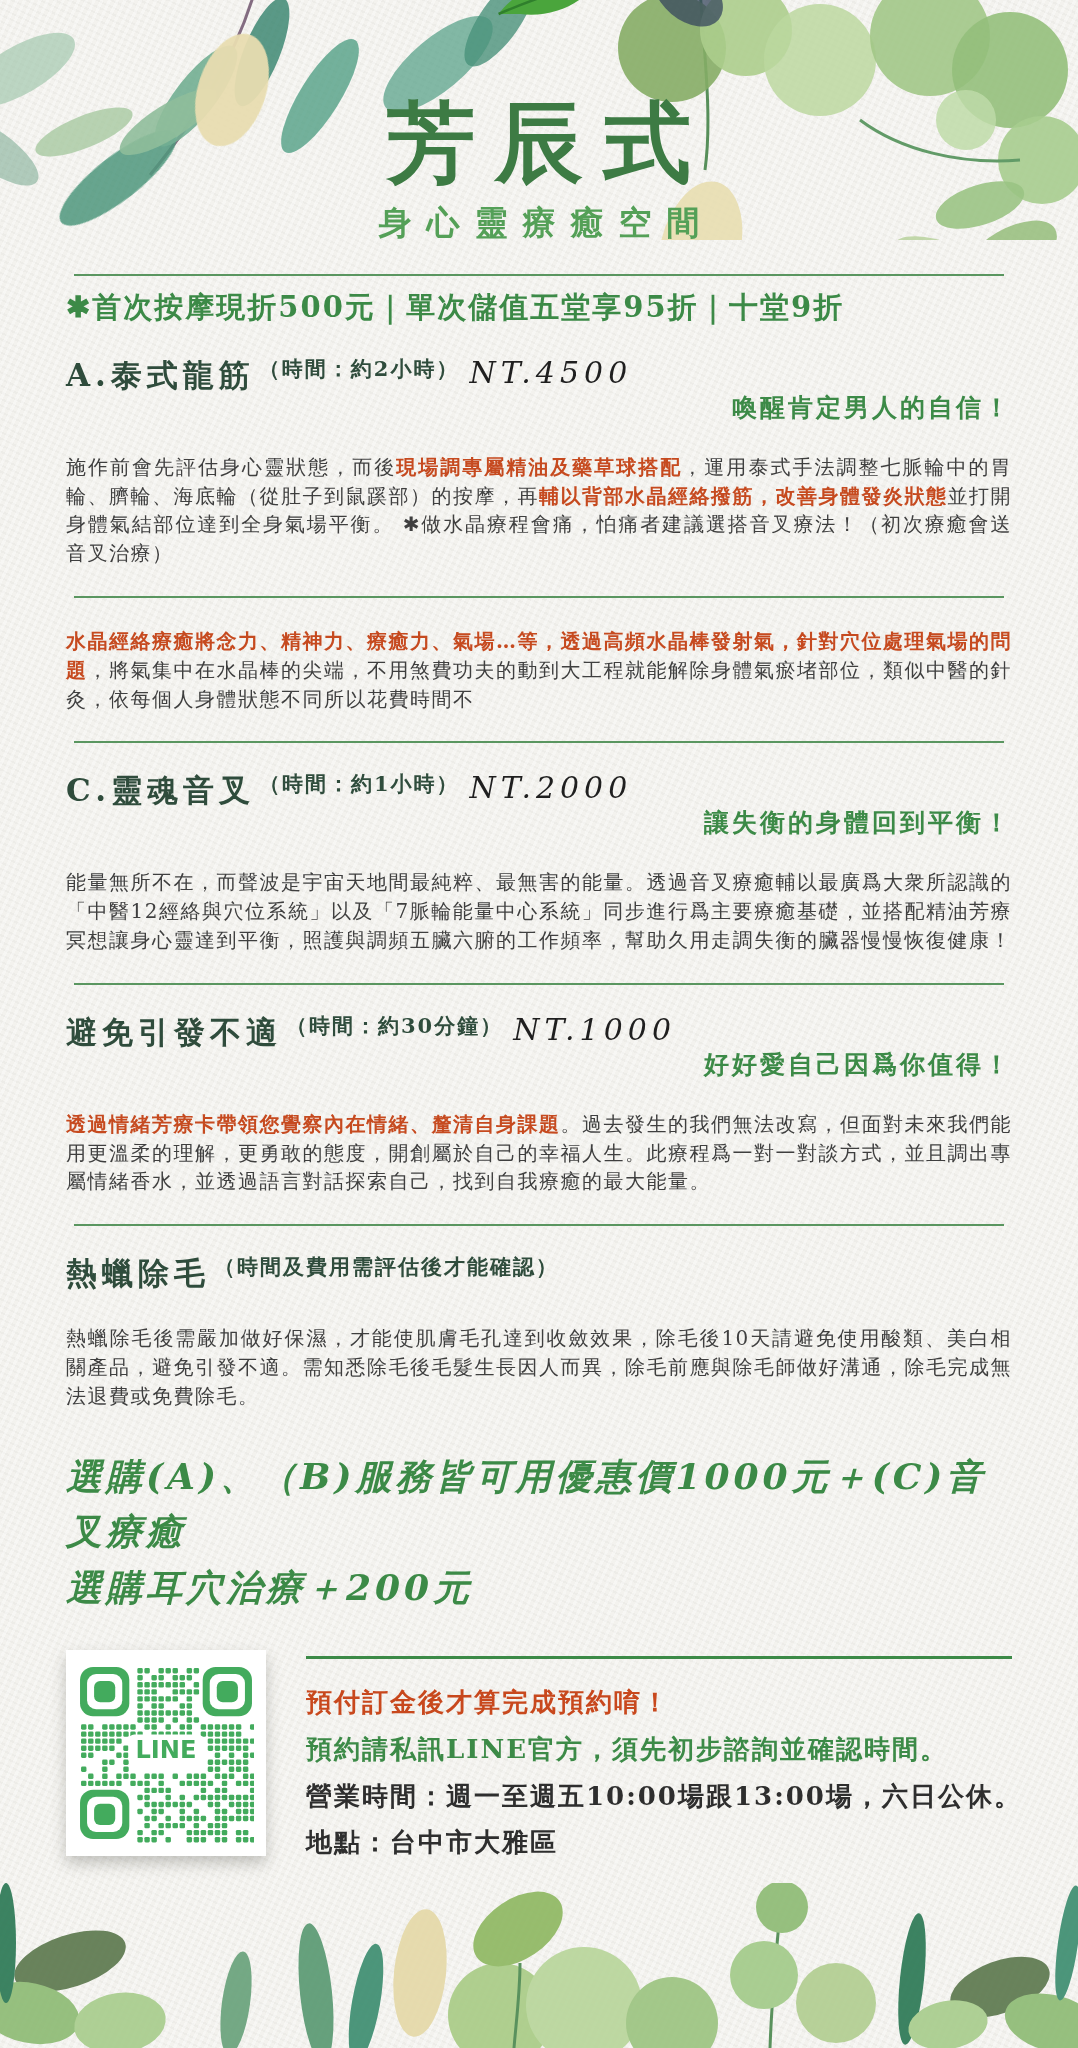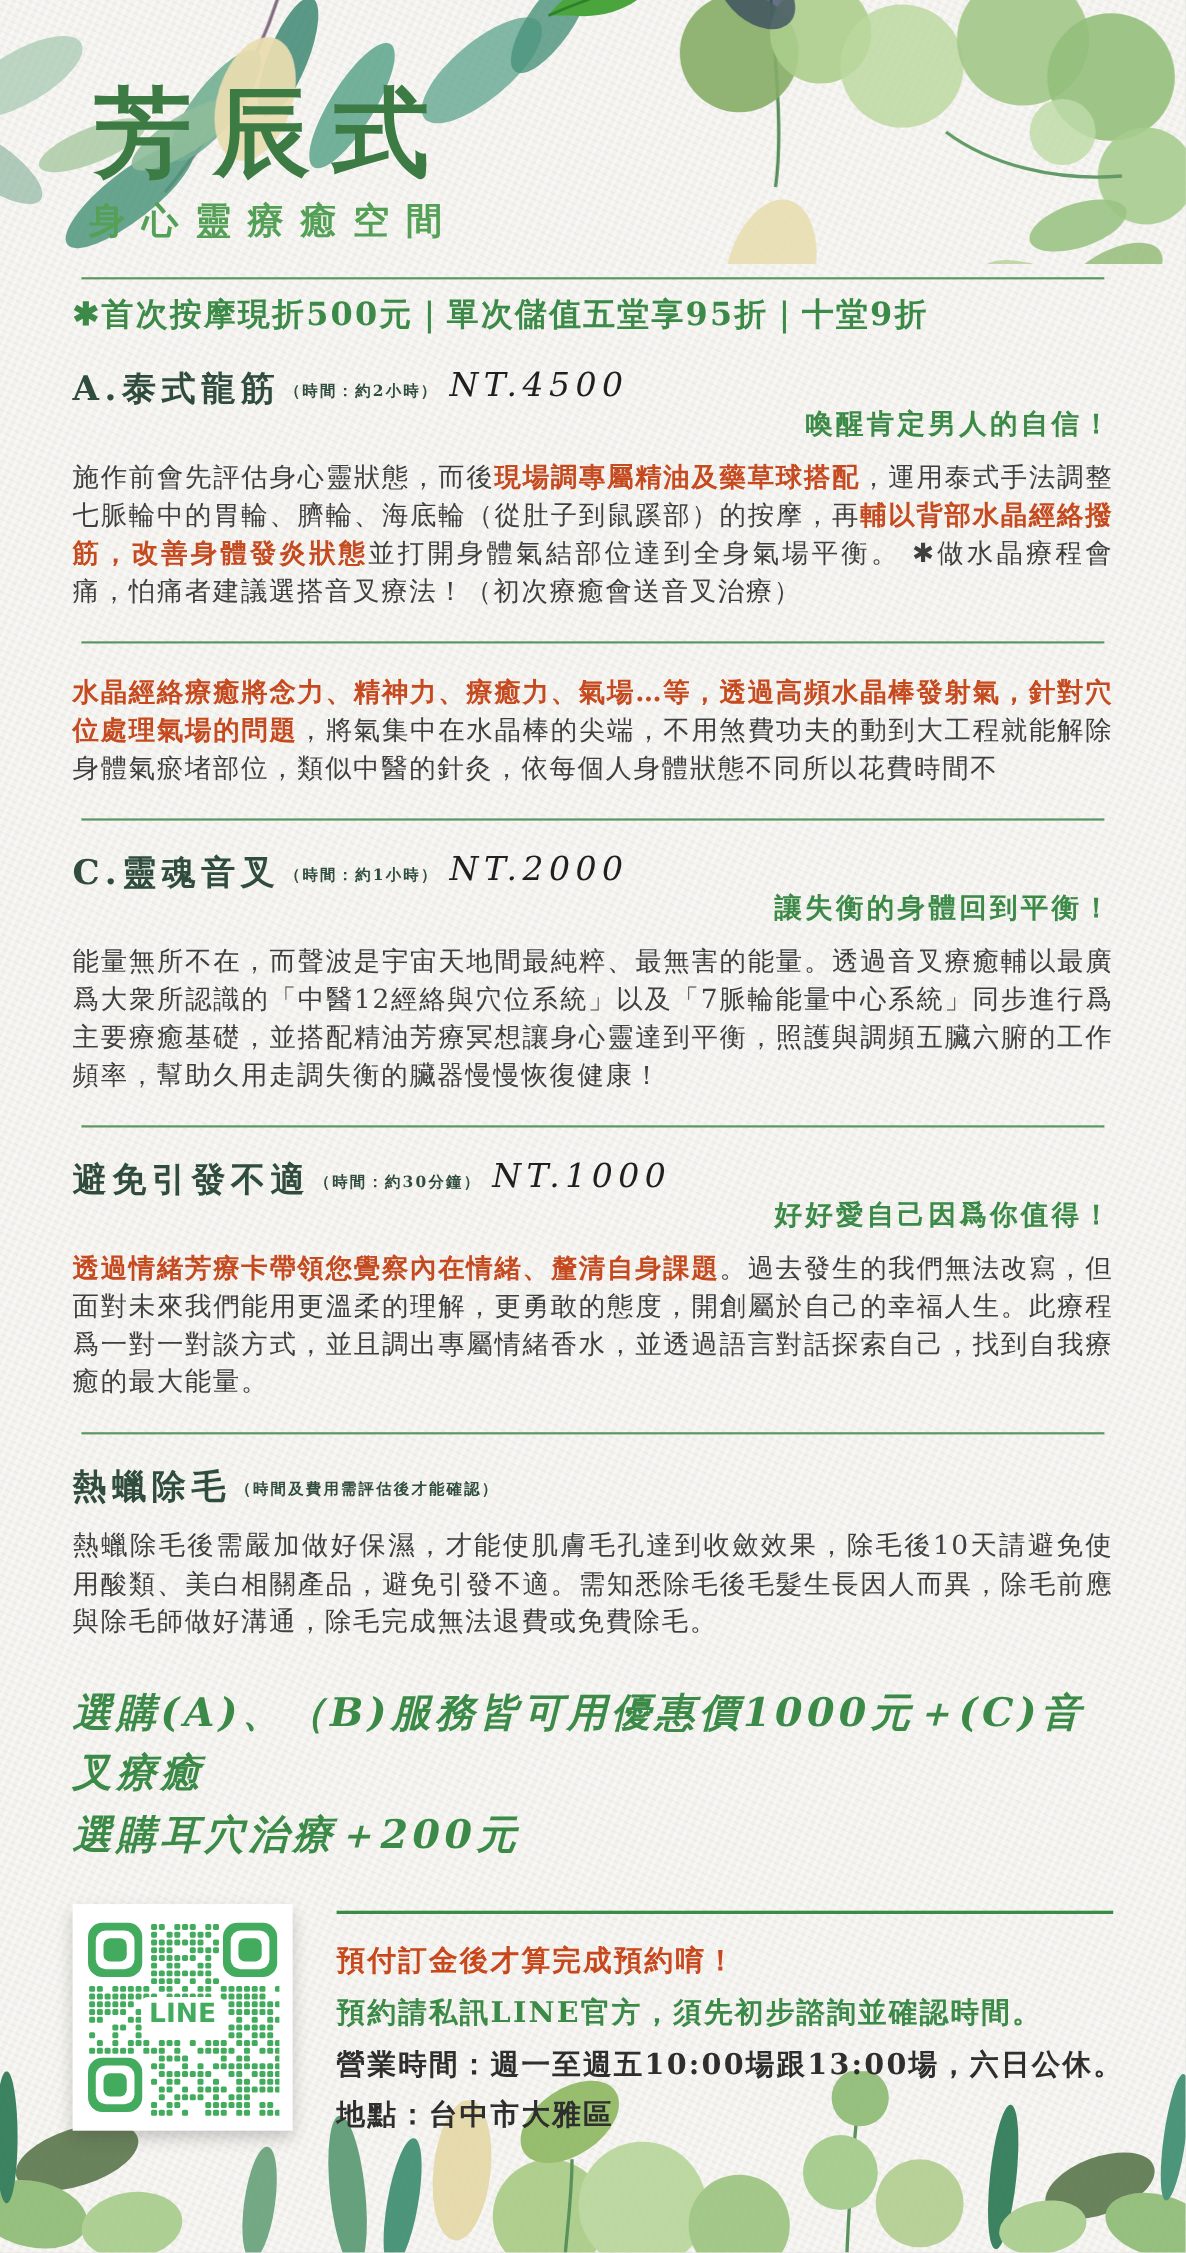--- a/index.html
+++ b/index.html
@@ -12,44 +12,44 @@
       repeating-linear-gradient(25deg, rgba(210,210,205,.18) 0 2px, rgba(0,0,0,0) 2px 6px),
       #f3f2ee;
     overflow:hidden;
     font-family:"DejaVu Serif","Liberation Serif",serif;
   }
   .decor{position:absolute;left:0;z-index:0;pointer-events:none;}
   .decor.top{top:0;}
   .decor.bottom{bottom:0;}
   .content{position:relative;z-index:1;padding:0 66px;}
 
-  .header{padding-top:72px;position:relative;}
+  .header{padding-top:94px;text-align:center;position:relative;}
   .brand-title{
     display:inline-block;position:relative;
     font-size:88px;font-weight:bold;color:#3d7b44;
     letter-spacing:20px;margin-left:20px;line-height:1.1;
   }
   .title-leaf{position:absolute;top:-26px;left:50%;transform:translateX(-44%);}
   .brand-subtitle{
     margin-top:10px;font-size:33px;font-weight:bold;color:#54a057;
     letter-spacing:15px;margin-left:15px;
   }
   .rule{border:none;border-top:2px solid #5a9660;margin:28px 8px 0 8px;}
   .promo{
     margin-top:12px;font-size:29px;font-weight:bold;color:#3c8a47;
     letter-spacing:2px;white-space:nowrap;
   }
   .svc{margin-top:27px;}
   .svc-head{display:flex;align-items:flex-start;}
   .svc-title{font-size:31px;font-weight:bold;color:#2f4c3c;letter-spacing:5px;}
-  .svc-time{font-size:14px;font-weight:bold;color:#2f4c3c;letter-spacing:2px;margin-left:4px;margin-top:14px;}
+  .svc-time{font-size:21px;font-weight:bold;color:#2f4c3c;letter-spacing:2px;margin-left:4px;}
   .svc-price{font-size:30px;font-style:italic;color:#1f1f1f;letter-spacing:5px;margin-left:10px;}
   .svc-tag{margin-left:auto;font-size:25px;font-weight:bold;color:#3c8a47;letter-spacing:3px;margin-top:36px;}
   .svc-body{
-    margin:15px 0 0 0;font-size:24px;color:#3f3f3f;line-height:1.44;
+    margin:29px 0 0 0;font-size:20px;color:#3f3f3f;line-height:1.44;
     letter-spacing:1.5px;text-align:justify;
   }
   .seg-r{color:#c64a1f;font-weight:bold;}
   .seg-n{}
   .combo{
     margin-top:38px;font-size:36px;font-weight:bold;color:#3c8a47;
     letter-spacing:4px;line-height:1.55;font-style:italic;
   }
   .contact{display:flex;margin-top:34px;align-items:flex-start;}
   .qr-card{

